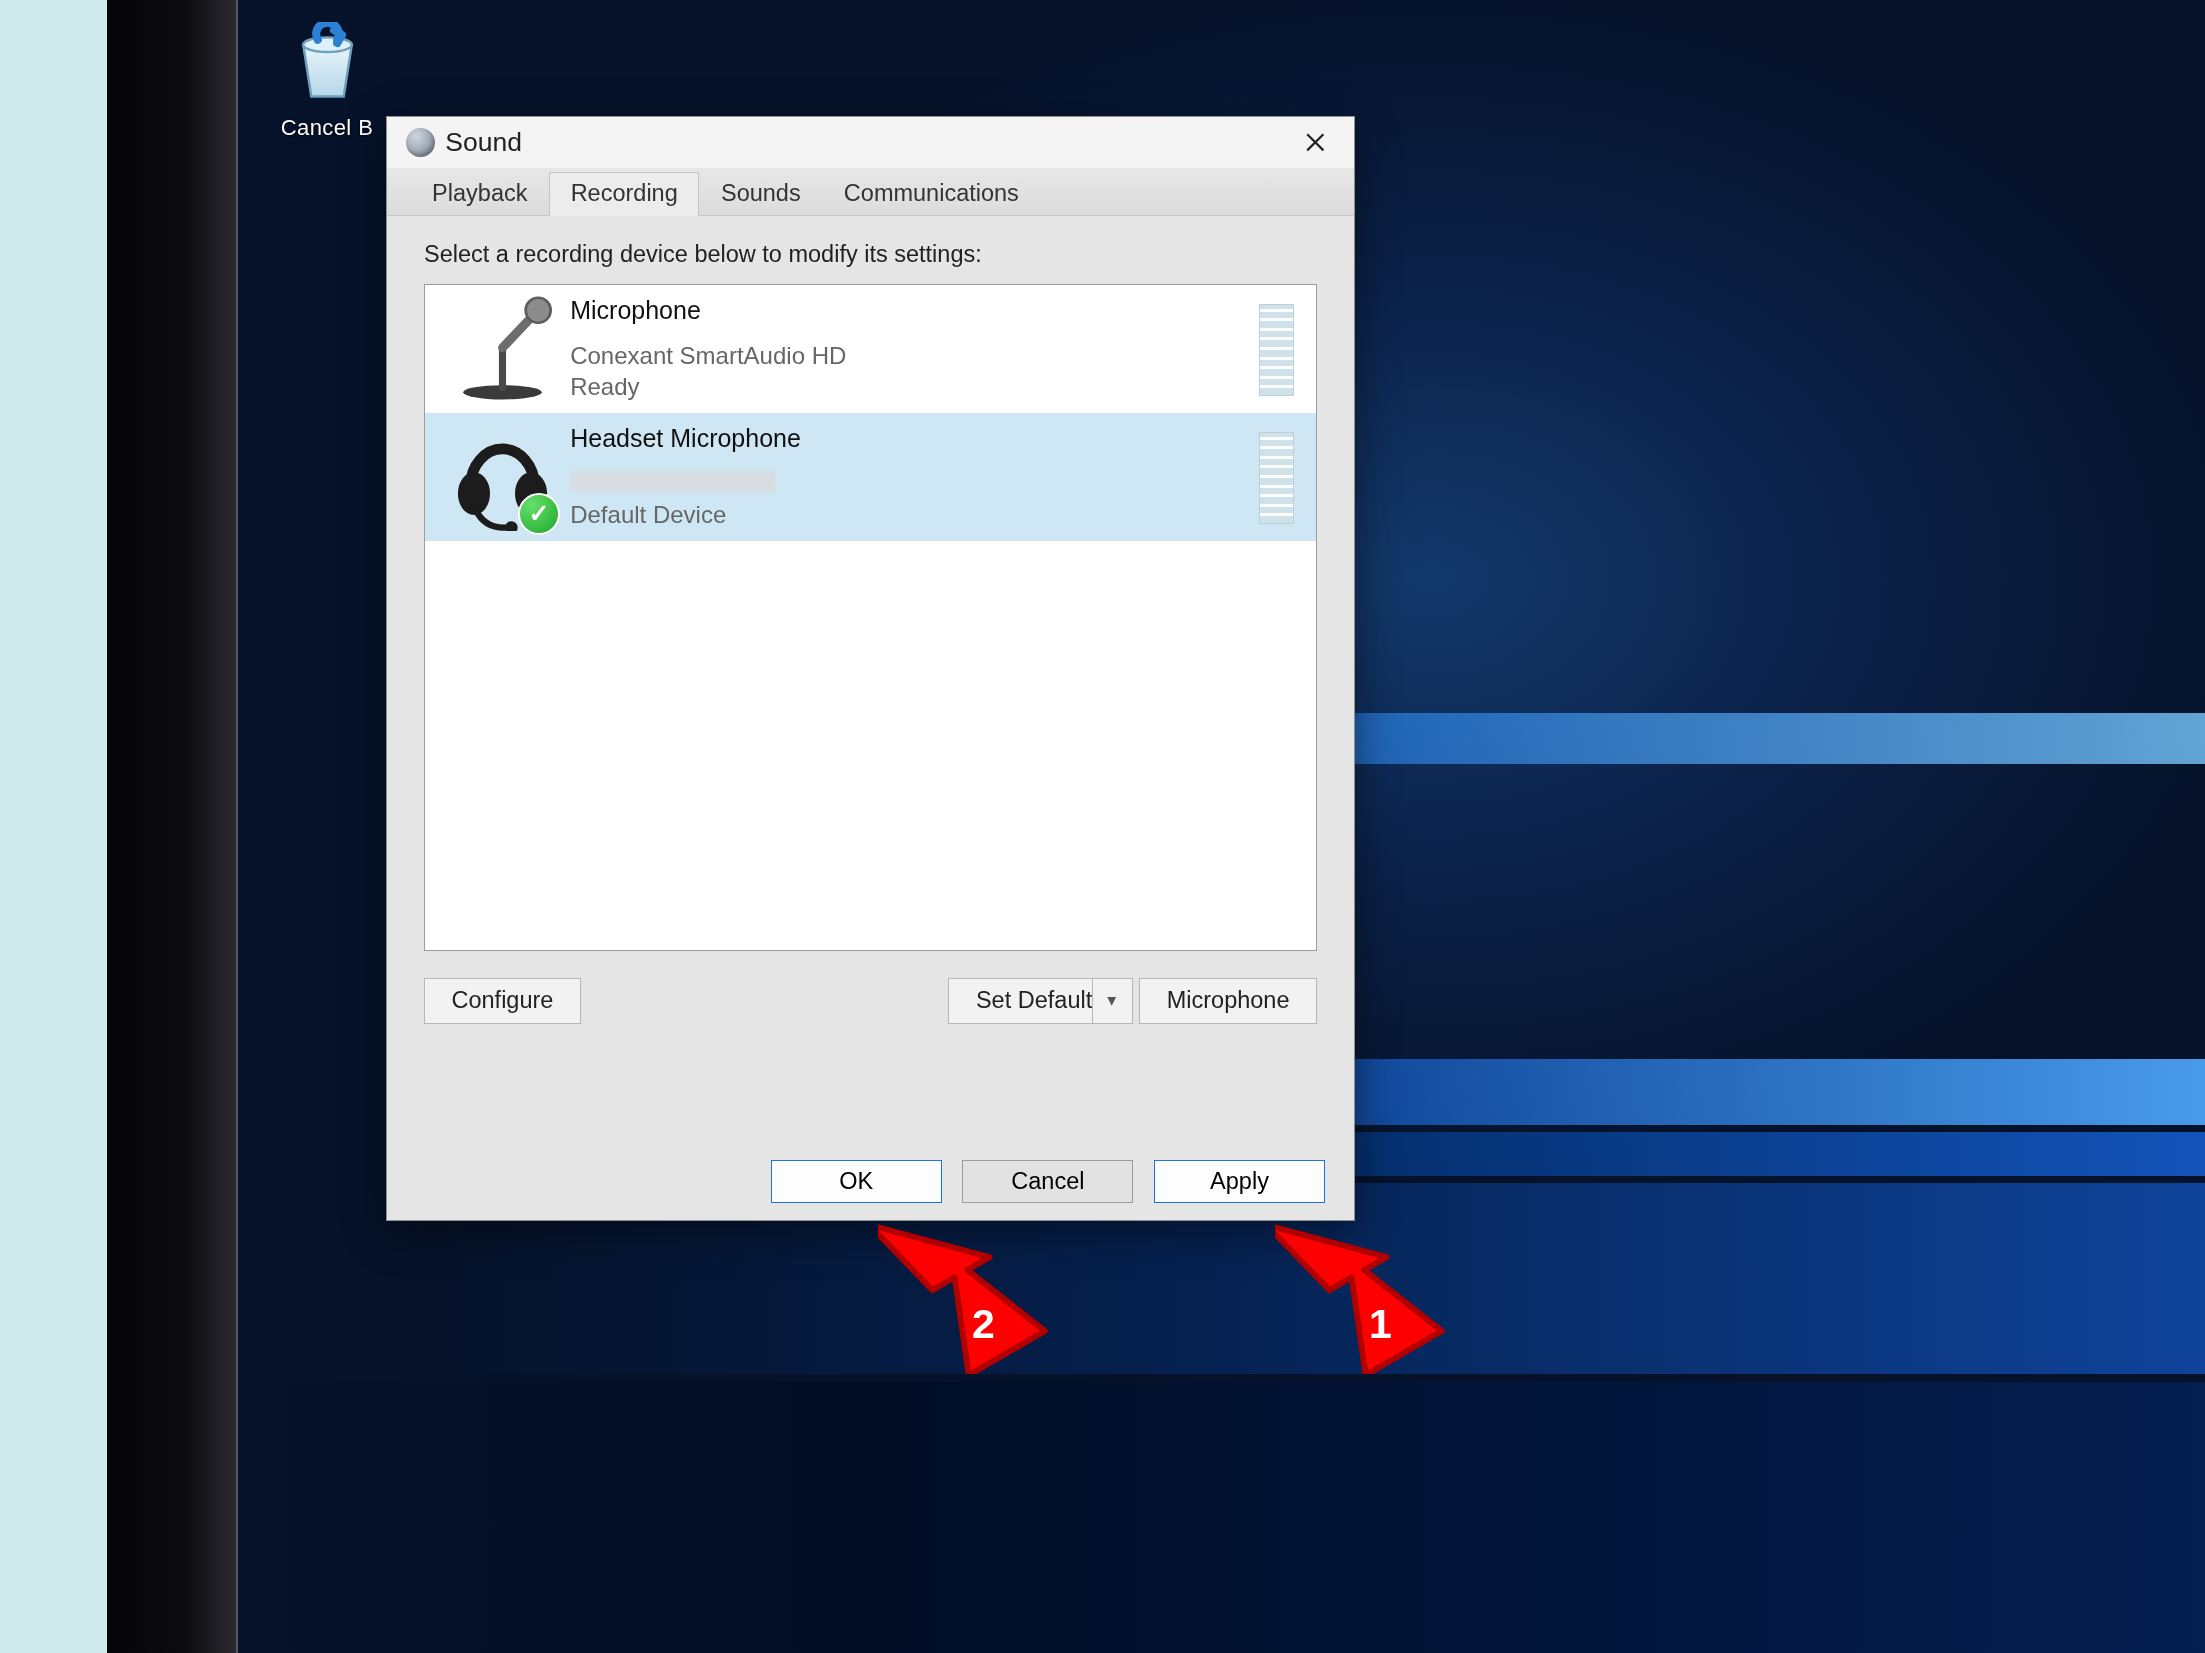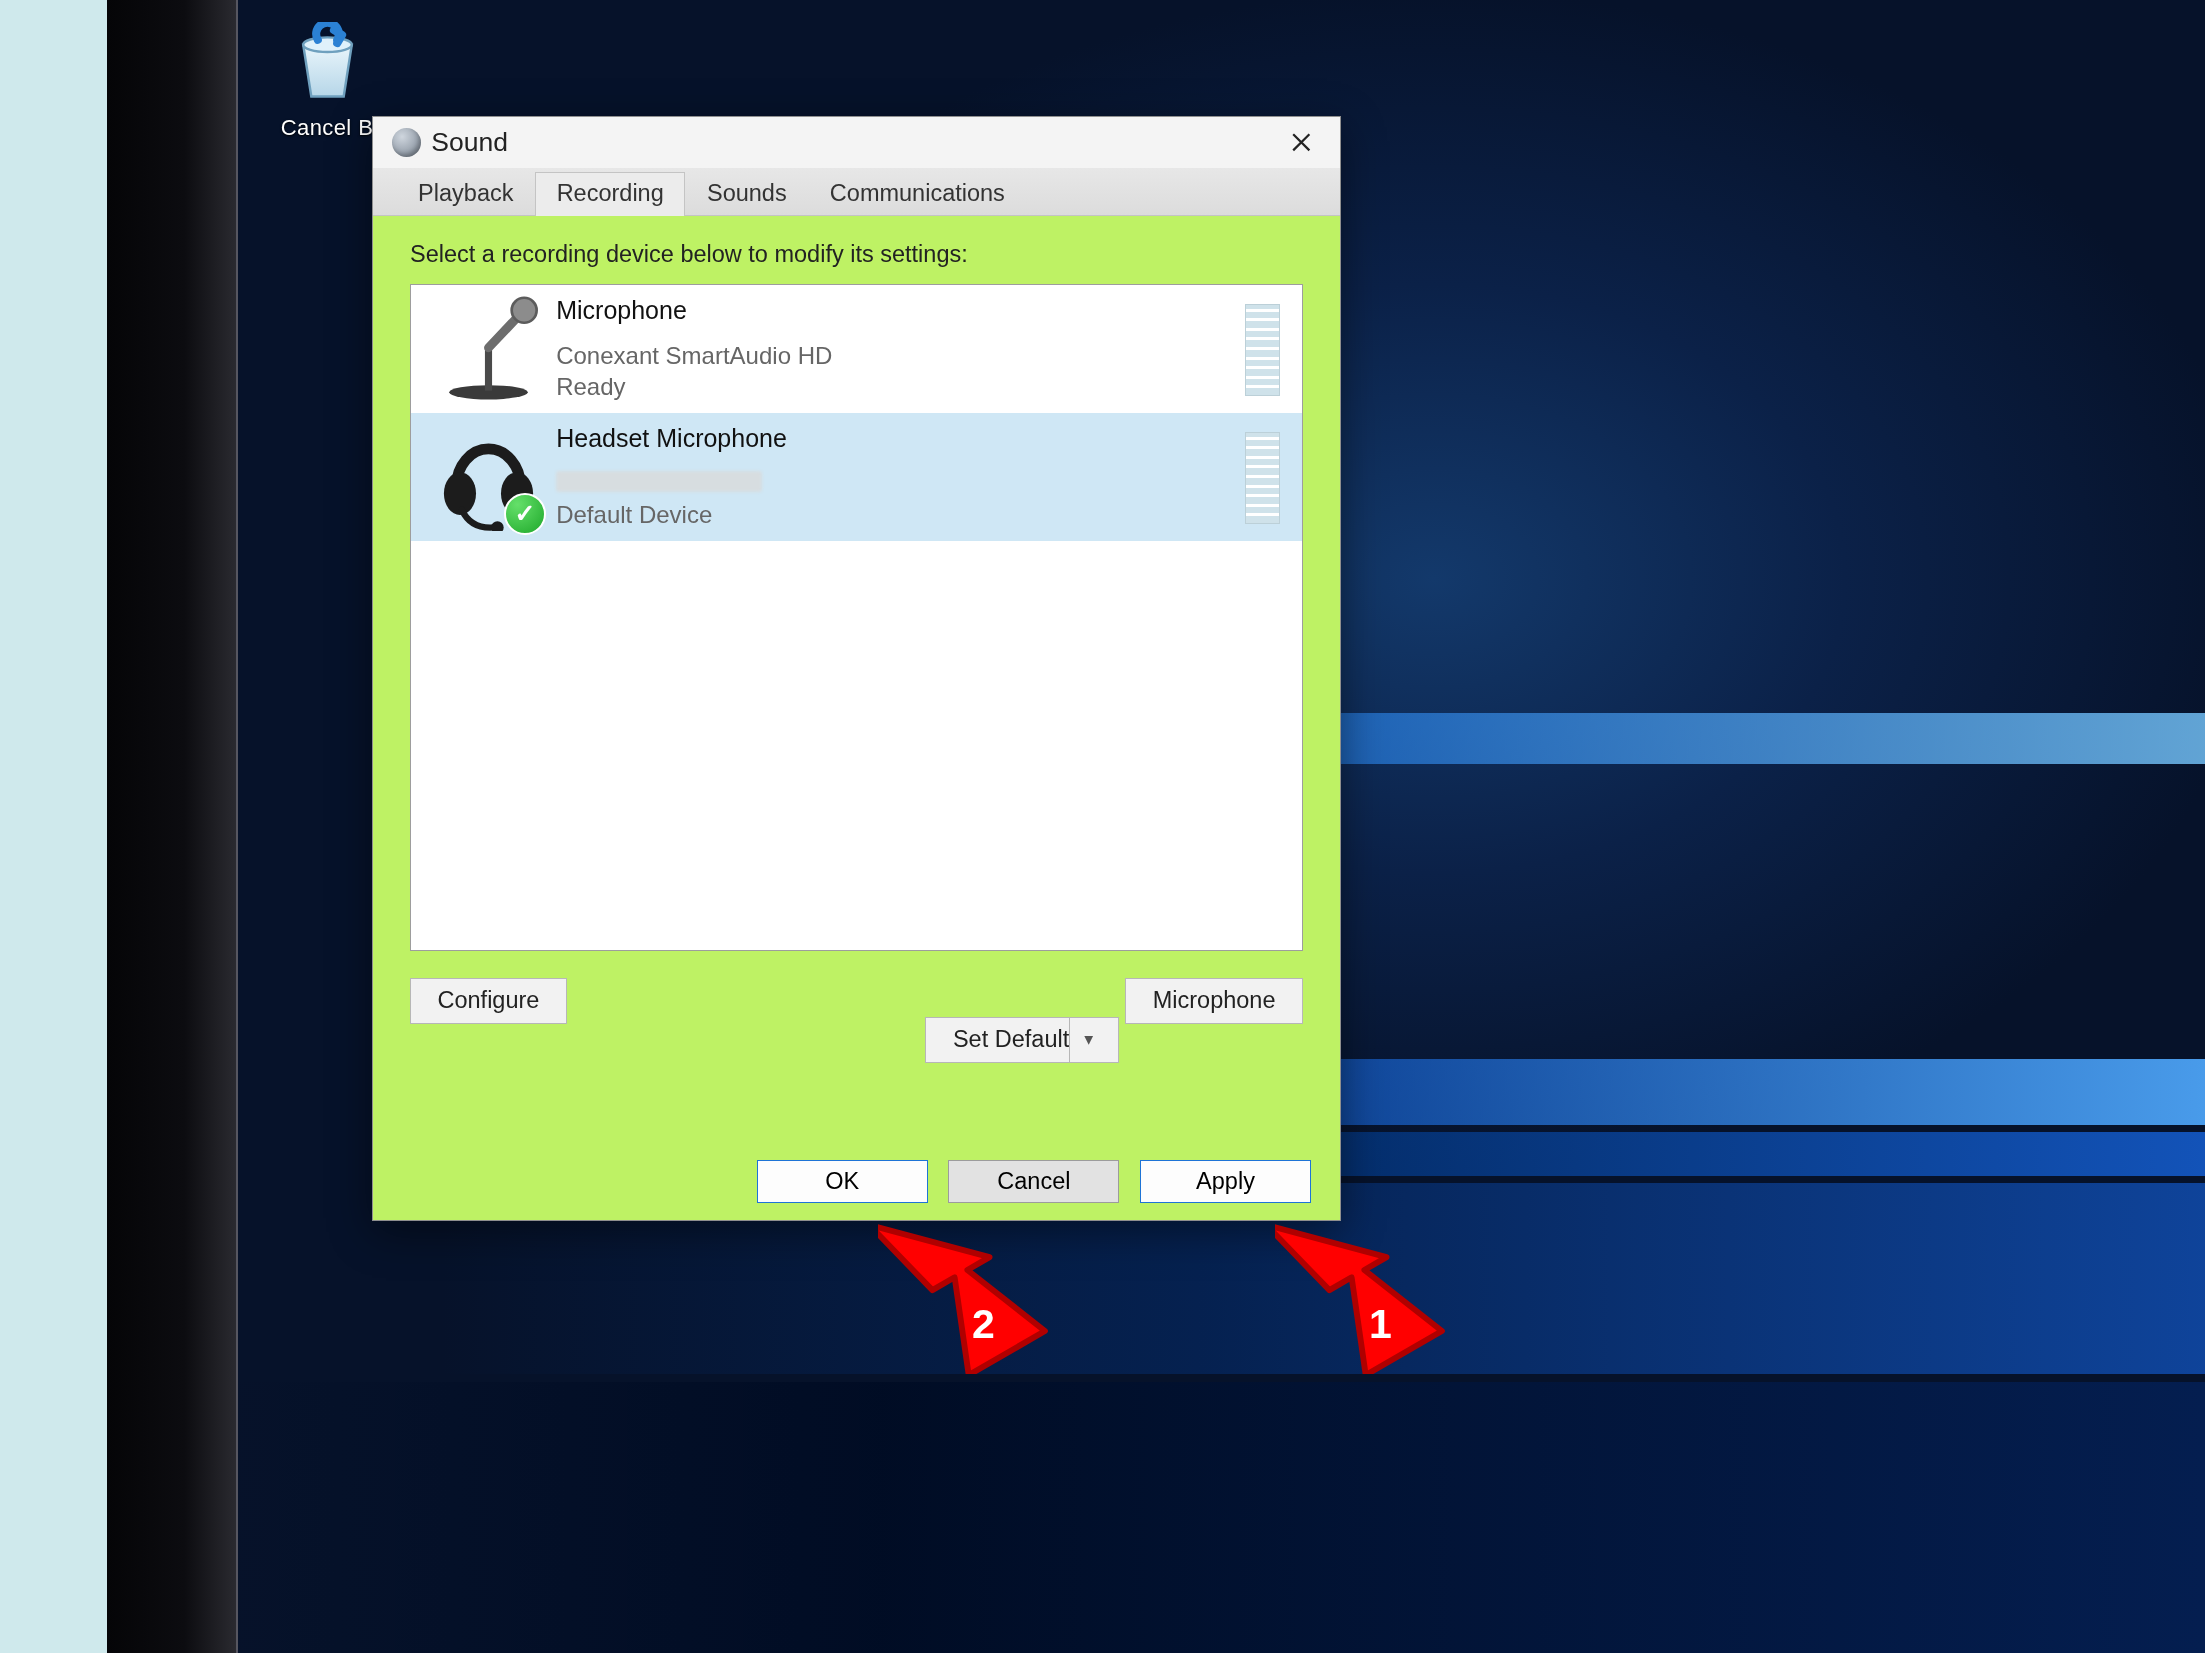--- a/index.html
+++ b/index.html
@@ -18,22 +18,22 @@
   
   .left-pale{position:absolute;left:0;top:0;width:107px;height:100%;background:#cfe9ec;}
   .left-dark{position:absolute;left:107px;top:0;width:129px;height:100%;
     background:linear-gradient(90deg,#050507 0%,#0c0c10 60%,#2a2a30 100%);
     border-right:2.2px solid #565660;}
   
   .recycle{position:absolute;left:272px;top:22px;width:110px;text-align:center;color:#fff;font-size:22px;text-shadow:0 0.7px 2.2px #000;}
   .recycle .lbl{margin-top:5.9px;white-space:nowrap;letter-spacing:0.4px;}
   
   .win{
-    position:absolute;left:372px;top:116px;width:967px;height:1103px;
-    background:#bef264;border:0.7px solid #8f8f8f;
+    position:absolute;left:386px;top:116px;width:967px;height:1103px;
+    background:#e5e5e5;border:0.7px solid #8f8f8f;
     box-shadow:0 11px 40px rgba(0,0,0,.45);
   }
   .titlebar{height:51px;display:flex;align-items:center;padding:0 13.2px 0 19px;background:#f4f4f4;}
   .titlebar .title{font-size:26.5px;color:#222;margin-left:10.3px;}
   .title-icon{width:29px;height:29px;border-radius:50%;
     background:radial-gradient(circle at 35% 30%,#cfd6de 0%,#8f99a5 70%,#6c7580 100%);
     box-shadow:inset -2.2px -2.9px 4.4px rgba(0,0,0,.25);}
   .close{margin-left:auto;width:51px;height:40px;display:flex;align-items:center;justify-content:center;font-size:26.5px;color:#222;}
   
   .tabs{display:flex;align-items:flex-end;height:47px;padding-left:23.5px;background:linear-gradient(#e7e7e7,#dcdcdc);border-bottom:0.7px solid #c4c4c4;}
@@ -54,21 +54,21 @@
     border:0.7px solid #bcd0d8;}
   
   .mic-stand svg,.headset svg{width:100%;height:100%;}
   .check{position:absolute;right:-4.4px;bottom:-4.4px;width:38px;height:38px;border-radius:50%;
     background:radial-gradient(circle at 30% 25%,#65e06a,#1ea82a);border:2.9px solid #fff;
     display:flex;align-items:center;justify-content:center;color:#fff;font-size:25px;font-weight:bold;}
   
   .midbtns{display:flex;gap:6px;padding:26.5px 37px 0;}
   .spacer{flex:1;}
   .btn{height:44px;padding:0 26.5px;font-size:23.5px;color:#222;background:#f2f2f2;border:0.7px solid #b7b7b7;display:flex;align-items:center;justify-content:center;cursor:default;}
-  .btn.split{padding-right:11px;margin-top:39px;}
+  .btn.split{padding-right:2px;}
   .btn.split .caret{width:37px;height:100%;border-left:0.7px solid #b7b7b7;display:flex;align-items:center;justify-content:center;color:#555;font-size:17.6px;}
   
   .footer{position:absolute;left:0;right:0;bottom:0;height:77px;display:flex;align-items:center;justify-content:flex-end;gap:20.6px;padding:0 29px;}
   .fbtn{width:169px;height:41px;font-size:23.5px;display:flex;align-items:center;justify-content:center;border:0.7px solid #9c9c9c;background:#efefef;}
   .fbtn.accent{border:1.5px solid #1e74d6;background:#fdfdfd;}
   .fbtn.ok{border:1.5px solid #1e74d6;background:#fdfdfd;}
   .fbtn.cancel{background:#e2e2e2;}
   
   .arrow{position:absolute;pointer-events:none;}
   .arrow svg{display:block;}

